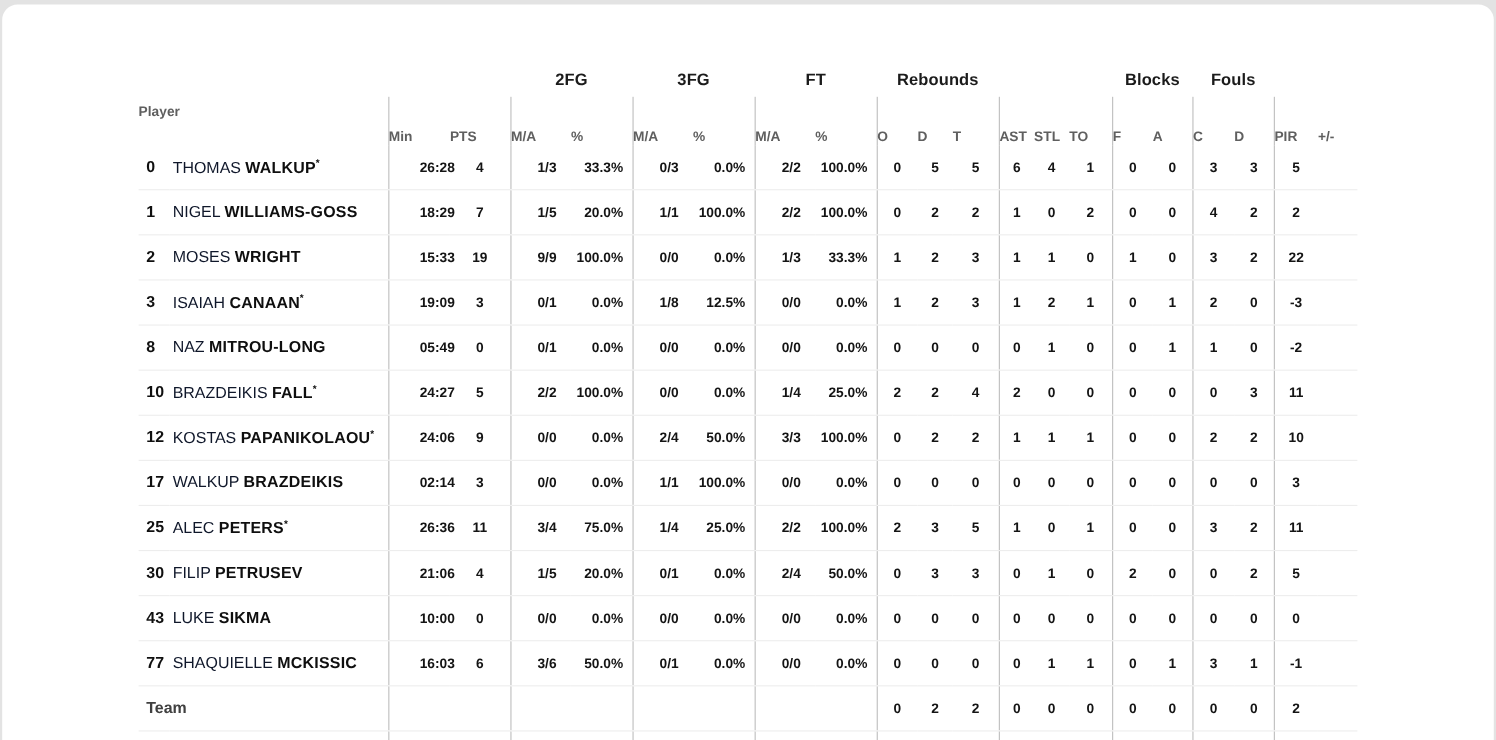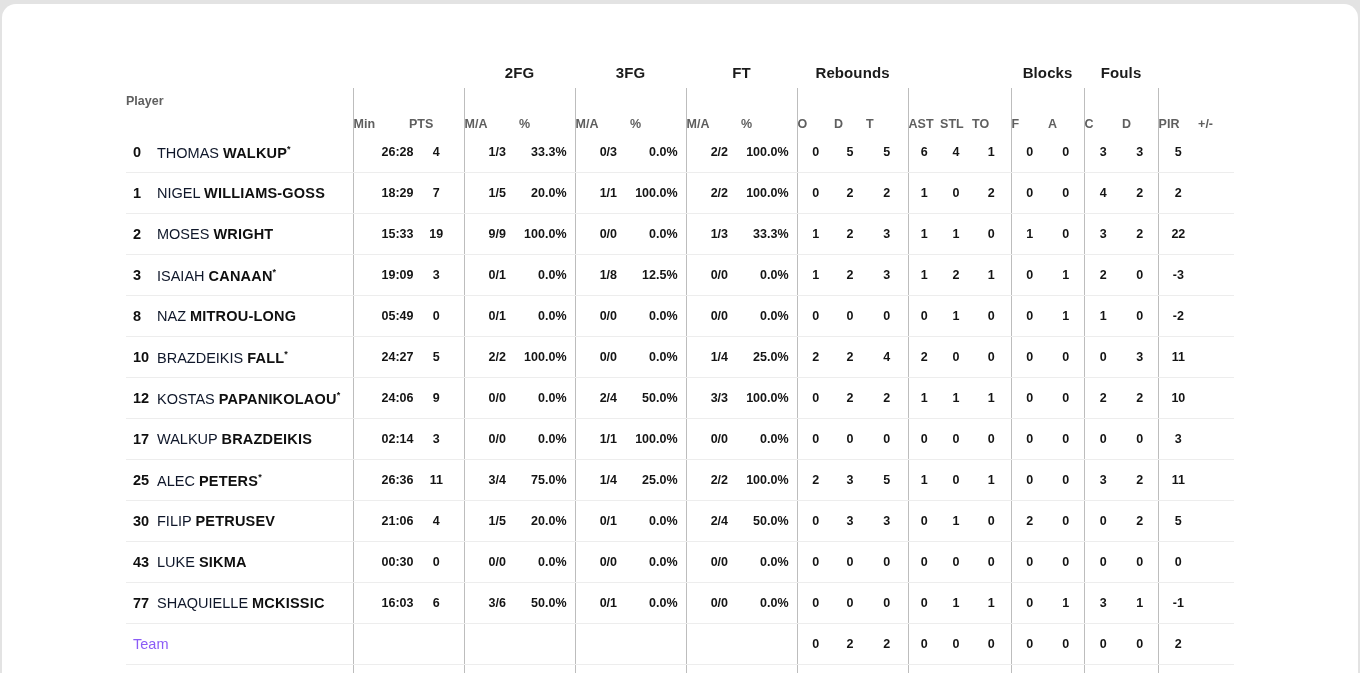--- a/index.html
+++ b/index.html
@@ -33,21 +33,21 @@
     height:40px;border-bottom:1px solid #ededed;
     font-size:12.5px;font-weight:700;color:#141414;
     text-align:center;vertical-align:middle;
   }
   .dl{border-left:1px solid #bdbdbd;}
   td.num{text-align:left;padding-left:7px;font-size:14.5px;font-weight:800;color:#0f0f0f;}
   td.name{text-align:left;padding-left:3px;font-size:14.5px;white-space:nowrap;cursor:pointer;}
   td.name .first{font-weight:400;color:#0f172a;}
   td.name .last{font-weight:800;color:#0f0f0f;letter-spacing:0.2px;text-align:right;}
   td.name sup.star{font-size:9px;font-weight:800;color:#0f0f0f;}
-  td.label-cell{text-align:left;padding-left:7px;font-size:14.5px;font-weight:400;color:#8b5cf6;}
+  td.label-cell{text-align:left;padding-left:7px;font-size:14.5px;font-weight:700;color:#404040;}
   td.c-min,td.c-fg2,td.c-fg2p,td.c-fg3,td.c-fg3p,td.c-ft,td.c-ftp{text-align:right;}
   td.c-min{padding-right:9px;padding-left:28px;}
   td.c-fg2,td.c-fg3,td.c-ft{padding-right:13px;}
   td.c-fg2p,td.c-fg3p,td.c-ftp{padding-right:8px;}
 </style>
 </head>
 <body>
 
 <div class="card">
   <table>
@@ -349,21 +349,21 @@
           <td class="c-bf dl">2</td>
           <td class="c-ba">0</td>
           <td class="c-fc dl">0</td>
           <td class="c-fd">2</td>
           <td class="c-pir dl">5</td>
           <td class="c-pm"></td>
         </tr>
         <tr>
           <td class="num">43</td>
           <td class="name"><span class="first">LUKE </span><span class="last">SIKMA</span></td>
-          <td class="c-min dl">00:30</td>
+          <td class="c-min dl">10:00</td>
           <td class="c-pts">0</td>
           <td class="c-fg2 dl">0/0</td>
           <td class="c-fg2p">0.0%</td>
           <td class="c-fg3 dl">0/0</td>
           <td class="c-fg3p">0.0%</td>
           <td class="c-ft dl">0/0</td>
           <td class="c-ftp">0.0%</td>
           <td class="c-o dl">0</td>
           <td class="c-d">0</td>
           <td class="c-t">0</td>

